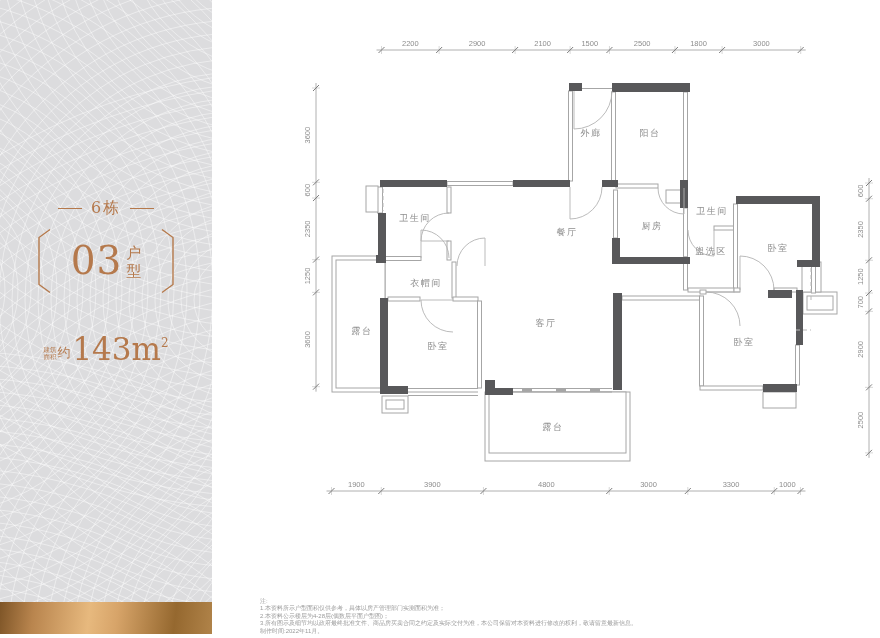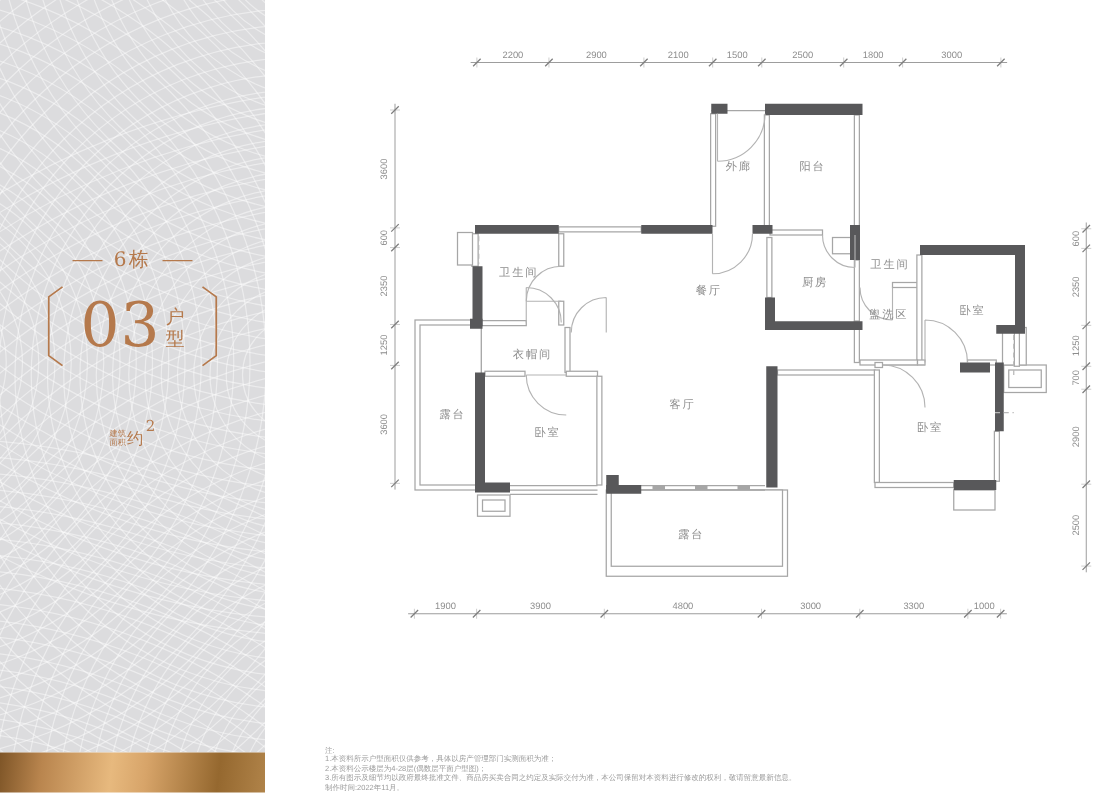--- a/index.html
+++ b/index.html
@@ -19,21 +19,21 @@
          color:var(--accent,#b5794c); font-family:"DejaVu Serif", serif;
          font-size:16px; letter-spacing:2px;
          display:flex; align-items:center; justify-content:center; gap:9px; }
   .bld .dash { display:inline-block; width:24px; height:1px; background:var(--accent,#b5794c); }
 
   .unit-block { position:absolute; top:228px; left:36px; width:140px; height:66px; }
   .unit-block svg.bracket { position:absolute; left:0; top:0; }
   .unit-inner { position:absolute; left:0; top:0; width:140px; height:66px;
                 display:flex; align-items:center; justify-content:center; gap:4px;
                 color:var(--accent,#b5794c); }
-  .unit-code { font-family:"DejaVu Serif", serif; font-size:49px; line-height:60px; letter-spacing:1px; }
+  .unit-code { font-family:"DejaVu Serif", serif; font-size:39px; line-height:60px; letter-spacing:1px; }
   .unit-suffix { display:flex; flex-direction:column; font-family:"DejaVu Serif", serif;
                  font-size:15px; line-height:18px; margin-top:2px; }
 
   .floor-label { position:absolute; top:297px; width:212px; text-align:center;
                  color:var(--accent,#b5794c); font-family:"DejaVu Serif", serif;
                  font-size:15px; letter-spacing:6px; text-indent:6px; }
 
   .area-line { position:absolute; top:334px; width:212px;
                display:flex; align-items:flex-end; justify-content:center;
                color:var(--accent,#b5794c); }
@@ -290,20 +290,21 @@
             <span>型</span>
           </span>
         </div>
       </div>
       <div class="area-line">
         <span class="area-caption">
           <span>建筑</span>
           <span>面积</span>
         </span>
         <span class="area-approx">约</span>
+        <span class="area-value">143m</span>
         <span class="area-sup">2</span>
       </div>
     </div>
   </aside>
   <div class="gold-bar"></div>
 
   <svg class="plan-svg" width="668" height="638" viewBox="212 0 668 638">
 
     <g fill="#ffffff" stroke="#a6a6a6" stroke-width="1">
       <rect x="568.5" y="91" width="4" height="90"></rect>

